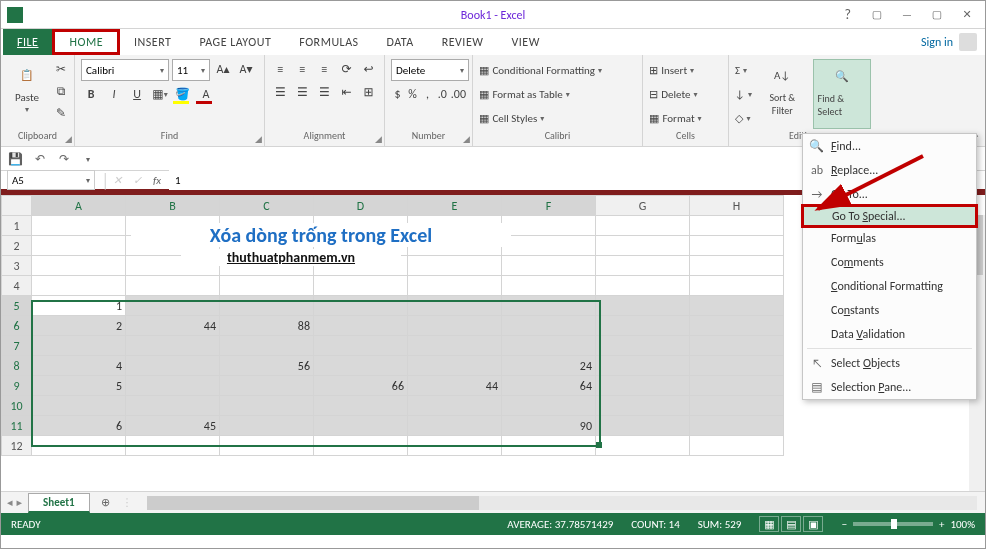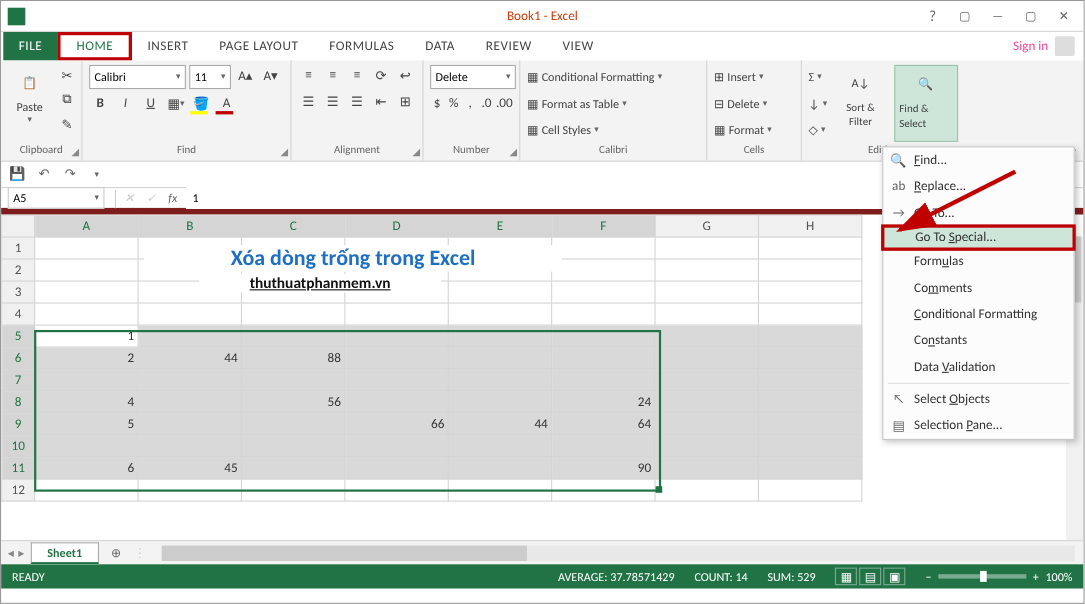--- a/index.html
+++ b/index.html
@@ -1,31 +1,31 @@
 <!DOCTYPE html>
 <html><head>
 <meta charset="utf-8">
 <style>
 * { box-sizing: border-box; margin: 0; padding: 0; font-family: "Segoe UI", Calibri, sans-serif; }
 body { width: 986px; height: 549px; background: #fff; position: relative; overflow: hidden; border: 1px solid #999; }
 
 
 .titlebar { height: 28px; background: #fff; display: flex; align-items: center; border-bottom: 1px solid #d4d4d4; position: relative; }
 .titlebar-icon { width: 16px; height: 16px; margin: 0 6px; background: #217346; }
-.title-text { position: absolute; left: 50%; transform: translateX(-50%); font-size: 12px; color: #c2410c; }
+.title-text { position: absolute; left: 50%; transform: translateX(-50%); font-size: 12px; color: #6d28d9; }
 .title-controls { margin-left: auto; display: flex; align-items: center; gap: 2px; padding-right: 4px; }
 .title-btn { width: 28px; height: 20px; display: flex; align-items: center; justify-content: center; font-size: 11px; color: #666; cursor: pointer; }
 .help-icon { font-size: 14px; color: #666; margin-right: 10px; }
 
 
 .tabstrip { height: 26px; background: #fff; display: flex; align-items: stretch; padding-left: 2px; }
 .tab { padding: 0 14px; font-size: 12px; color: #444; display: flex; align-items: center; cursor: pointer; letter-spacing: 0.5px; }
-.tab.file { background: #217346; color: #fff; font-weight: 400; }
+.tab.file { background: #217346; color: #fff; font-weight: 400; text-decoration: underline; }
 .tab.active { border: 3px solid #c00000; color: #217346; font-weight: 400; }
-.signin { margin-left: auto; padding-right: 8px; display: flex; align-items: center; font-size: 12px; color: #ec4899; gap: 6px; }
+.signin { margin-left: auto; padding-right: 8px; display: flex; align-items: center; font-size: 12px; color: #0369a1; gap: 6px; }
 .avatar { width: 18px; height: 18px; background: #ddd; border-radius: 2px; }
 
 
 .ribbon { height: 92px; background: #f3f3f3; border-bottom: 1px solid #d4d4d4; display: flex; position: relative; }
 .group { border-right: 1px solid #d4d4d4; padding: 4px 6px 2px; display: flex; flex-direction: column; position: relative; }
 .group-label { font-size: 10px; color: #666; text-align: center; margin-top: auto; padding-bottom: 2px; }
 .group-body { display: flex; gap: 4px; flex: 1; }
 .bigbtn { display: flex; flex-direction: column; align-items: center; justify-content: flex-start; padding: 2px 4px; font-size: 11px; color: #444; cursor: pointer; min-width: 40px; }
 .bigbtn-icon { width: 28px; height: 28px; margin-bottom: 2px; display: flex; align-items: center; justify-content: center; }
 .bigbtn.highlighted { background: #cde6d9; border: 1px solid #9bc2ab; }

